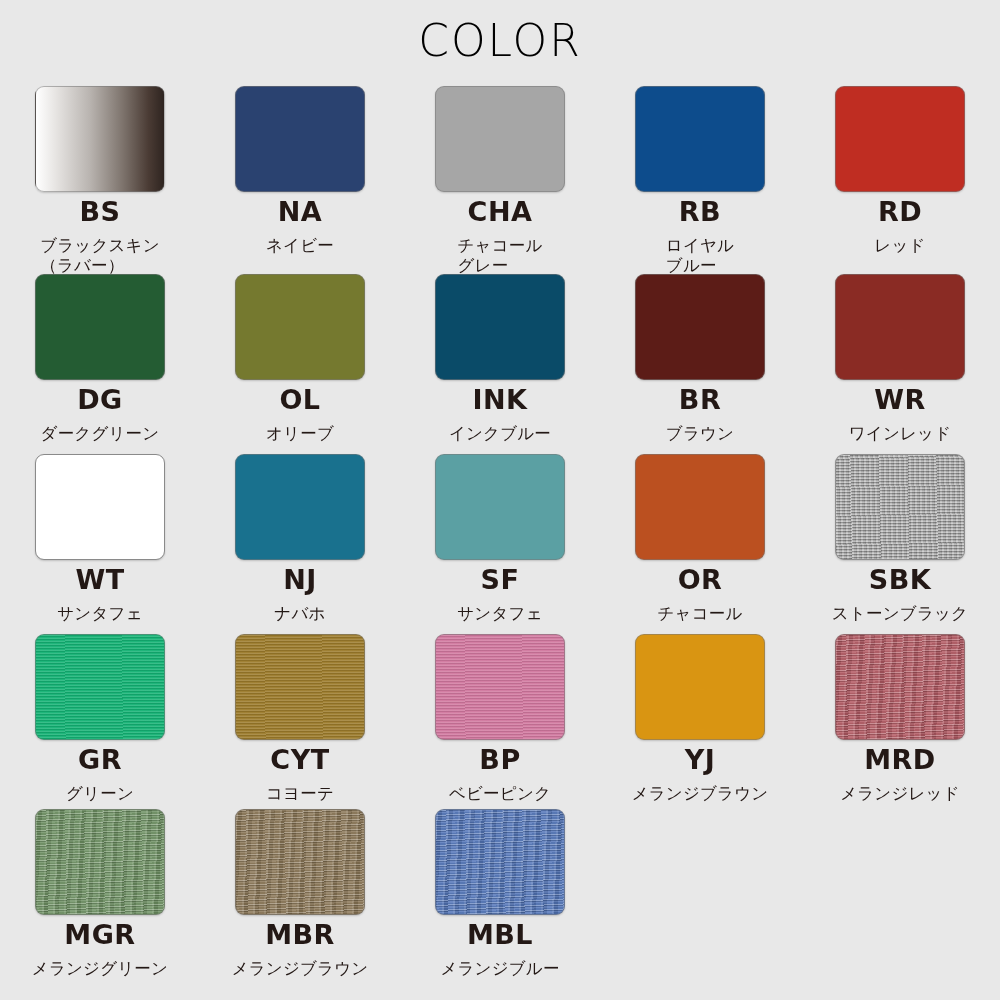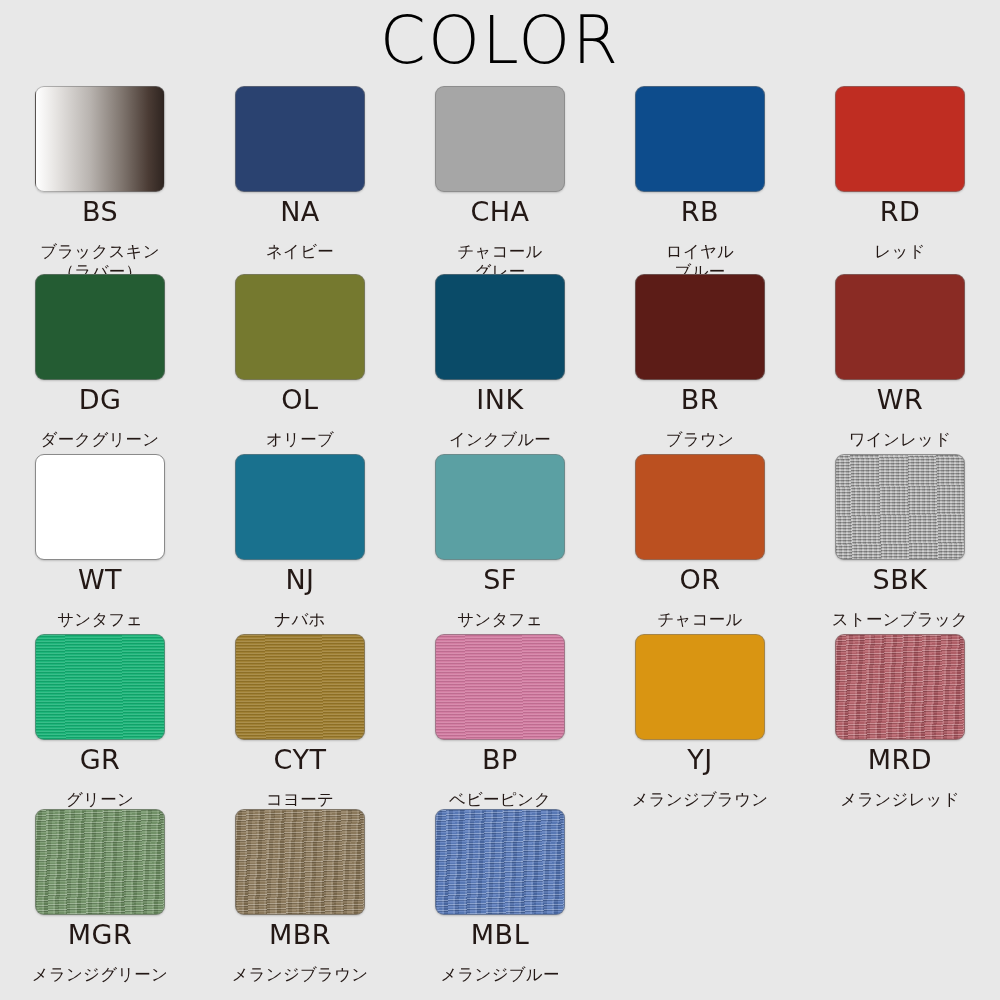--- a/index.html
+++ b/index.html
@@ -14,21 +14,21 @@
     overflow: hidden;
     position: relative;
   }
 
   #page-title {
     position: absolute;
     top: 2px;
     left: 0;
     width: 1000px;
     text-align: center;
-    font-size: 66px;
+    font-size: 44px;
     line-height: 78px;
     font-weight: 300;
     letter-spacing: 2px;
     color: #000000;
     font-family: "DejaVu Sans", sans-serif;
   }
 
   #grid {
     position: absolute;
     top: 86px;
@@ -60,34 +60,34 @@
   .swatch .tex {
     position: absolute;
     inset: 0;
     pointer-events: none;
   }
 
   .code {
     margin-top: 5px;
     font-size: 27px;
     line-height: 30px;
-    font-weight: 400;
+    font-weight: 700;
     color: #231815;
     font-family: "DejaVu Sans", sans-serif;
     letter-spacing: 0.5px;
   }
   .jp {
     font-size: 16.5px;
     line-height: 20px;
     color: #231815;
-    text-align: center;
+    text-align: left;
     font-family: "DejaVu Sans", sans-serif;
     letter-spacing: 0.2px;
     white-space: pre-line;
-    margin-top: 15px;
+    margin-top: 9px;
   }
 </style>
 </head>
 <body style="background: rgb(232, 232, 232);">
 
 <div id="page-title">COLOR</div>
 
 <div id="grid">
     <div class="cell">
       <div class="swatch" style="background: linear-gradient(90deg, rgb(255, 255, 255) 0%, rgb(233, 231, 229) 14%, rgb(185, 180, 176) 42%, rgb(125, 115, 108) 68%, rgb(74, 59, 52) 88%, rgb(46, 36, 32) 100%);"></div>

